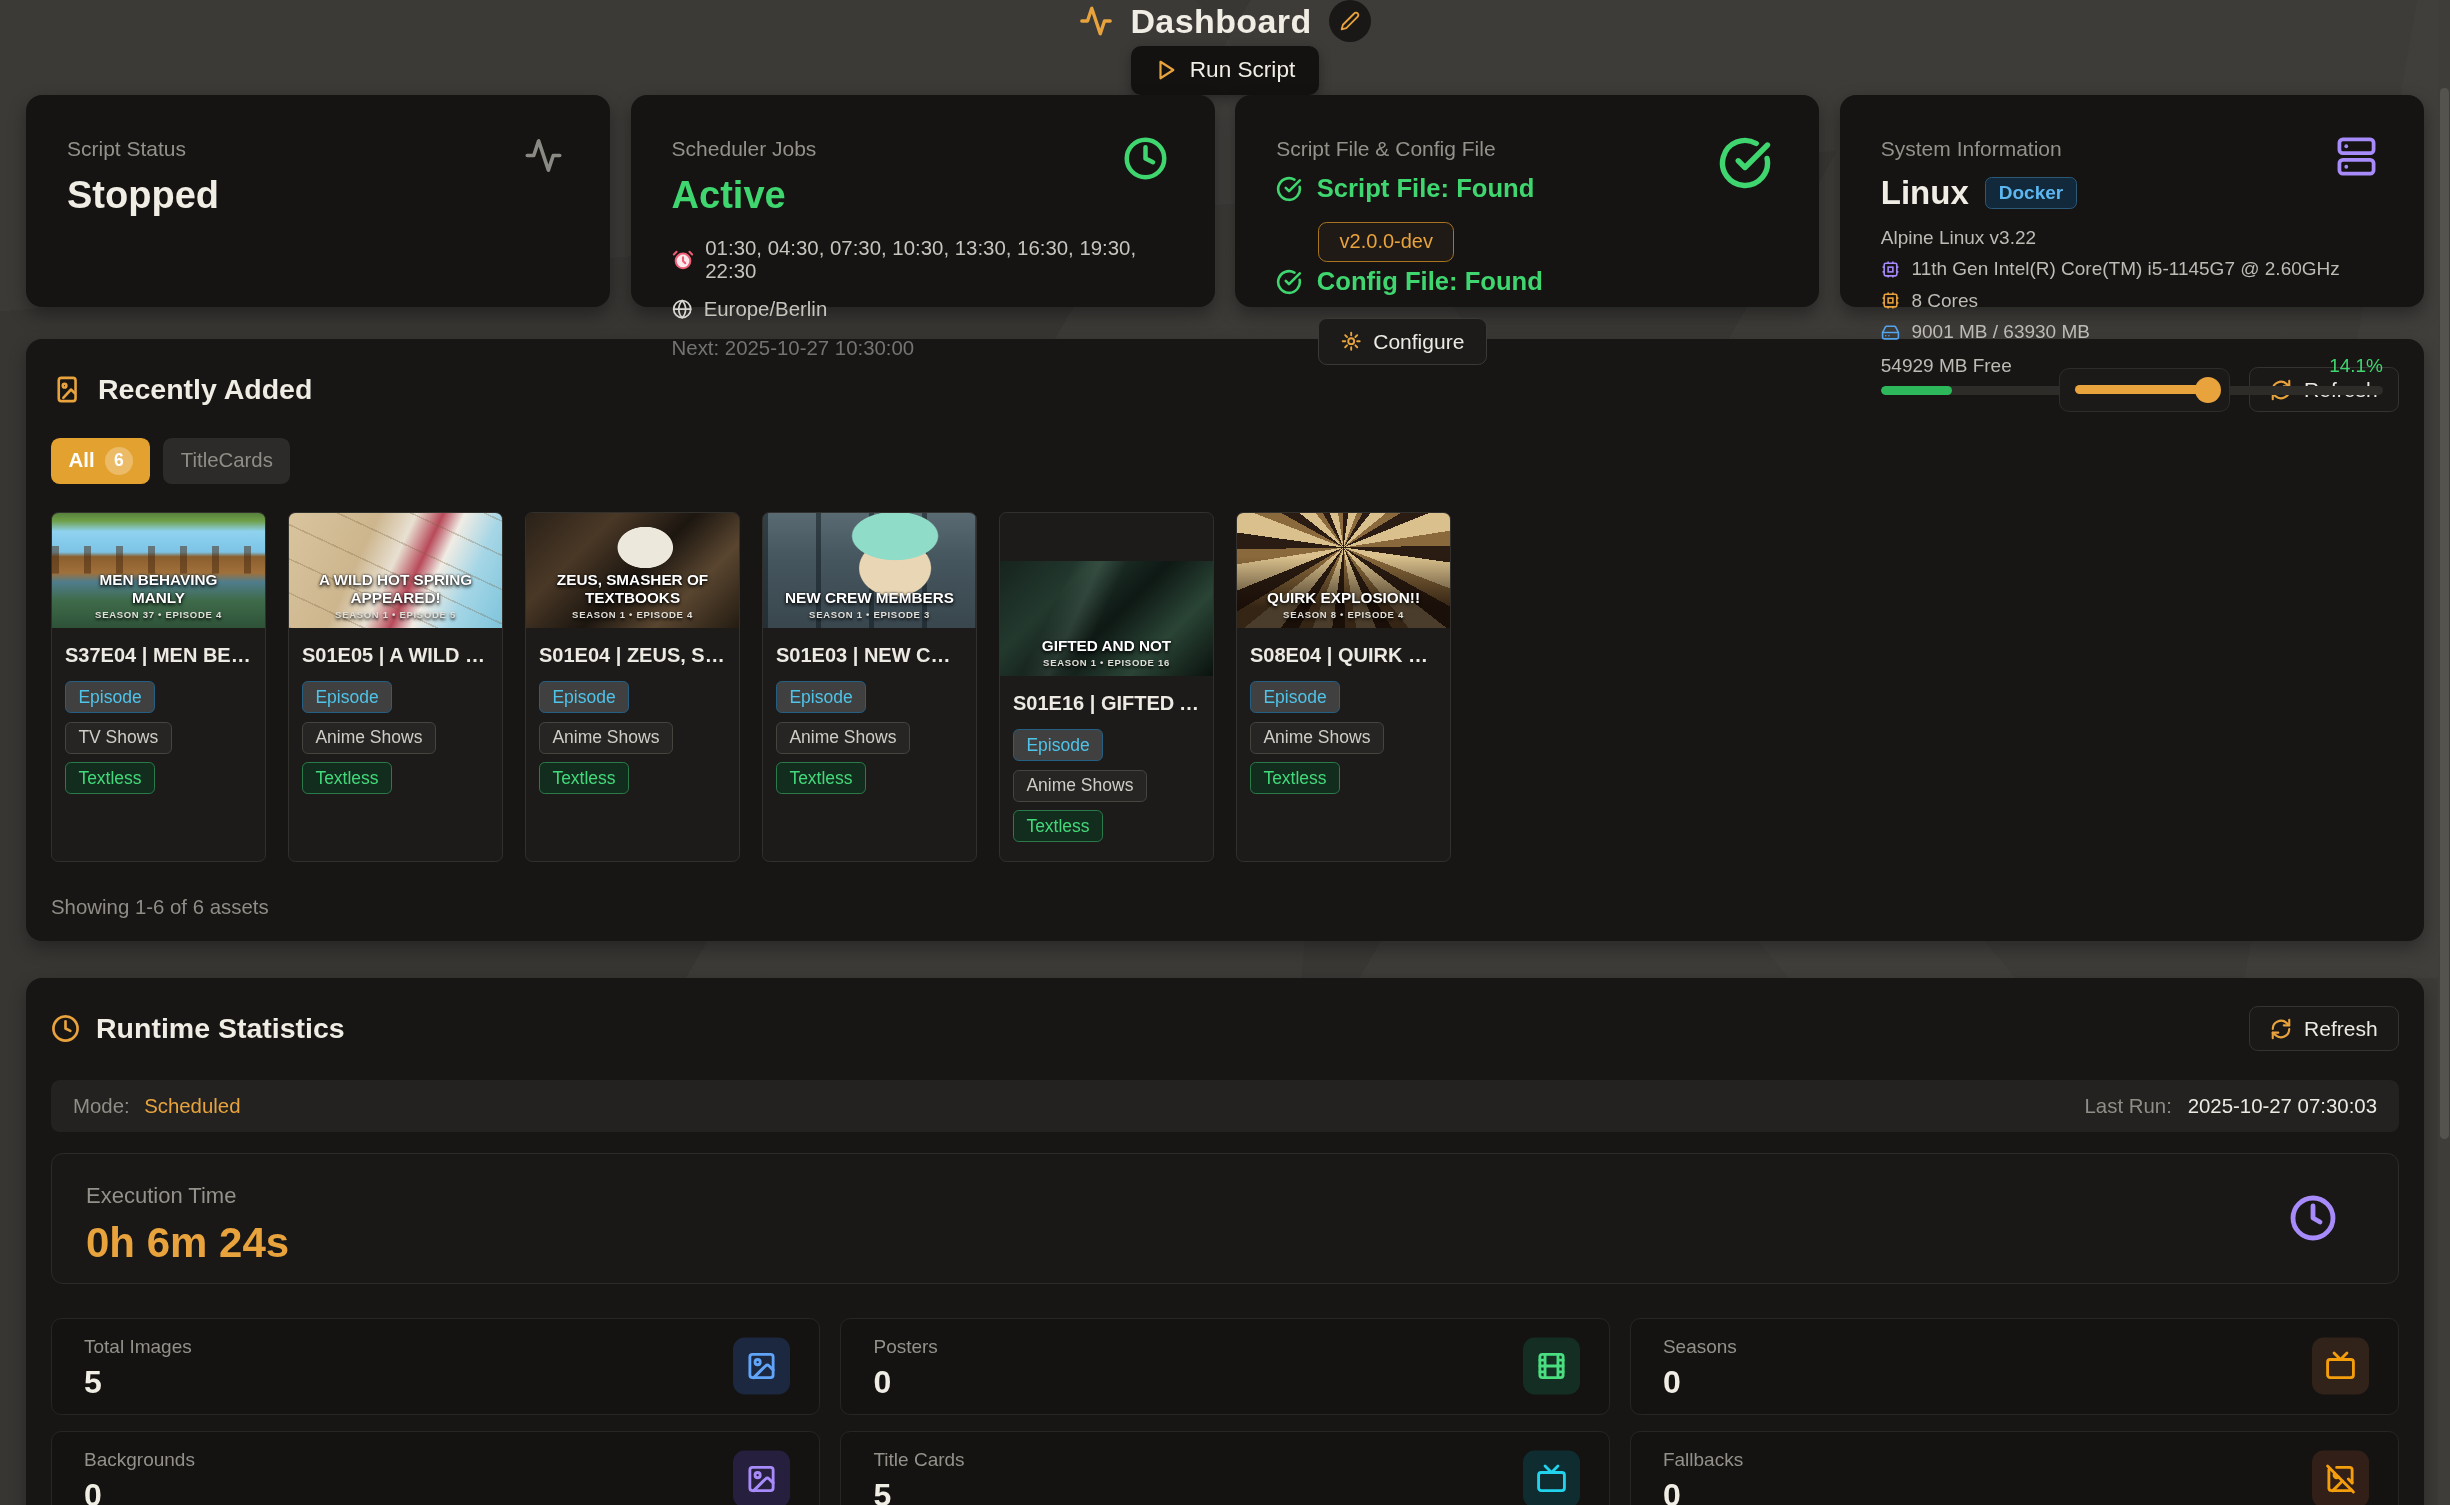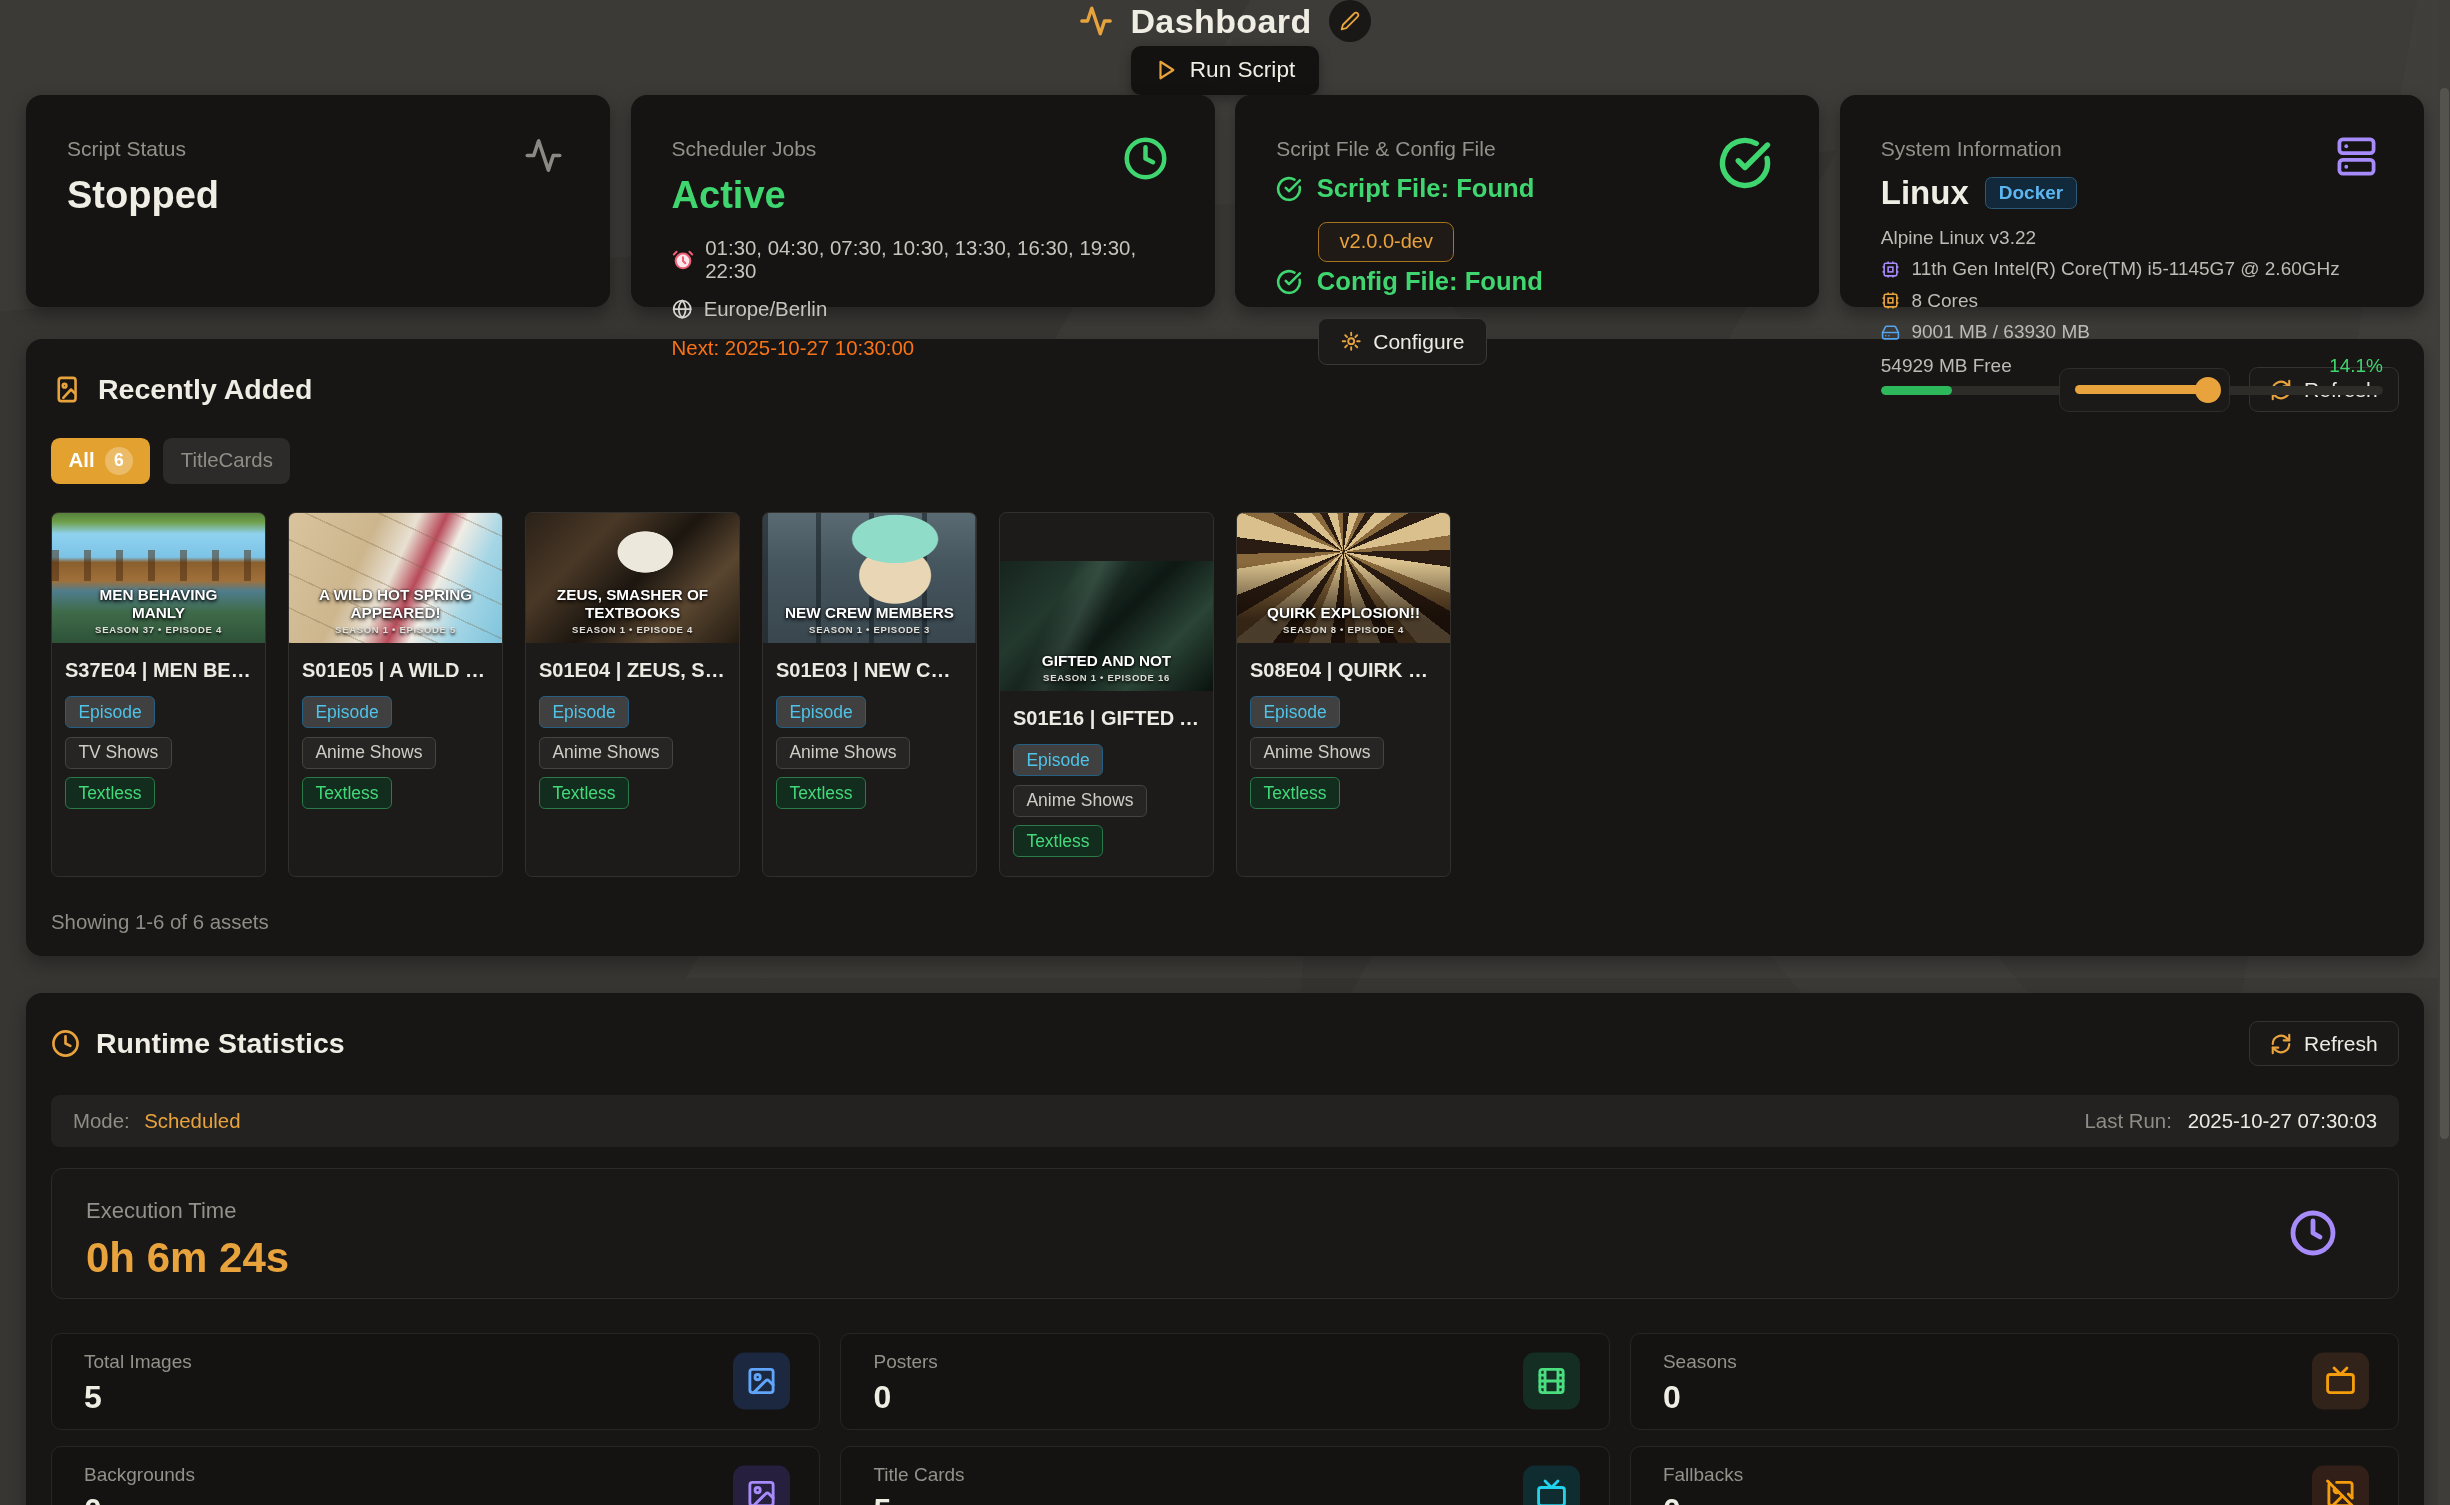--- a/index.html
+++ b/index.html
@@ -25,21 +25,21 @@
   .run-btn { display:flex; align-items:center; gap:13px; background:#131211; border-radius:10.2px; padding:11.7px 23.4px; font-size:22.6px; color:#f0ede4; cursor:pointer; box-shadow:0 4.4px 11.7px rgba(0,0,0,.35); }
 
   
   .top-cards { display:grid; grid-template-columns:repeat(4,1fr); gap:20.4px; margin:0 26px; }
   .card { position:relative; height:212px; background:#151413; border-radius:16px; padding:42px 41px; box-shadow:0 7.3px 17.5px rgba(0,0,0,.35); }
   .card-label { font-size:21px; color:#93918a; margin-bottom:13px; }
   .card-value { font-size:38px; font-weight:700; color:#f0ede4; }
   .card-icon { position:absolute; top:41px; right:47px; }
   .green { color:#3fd56f; }
   .meta-line { display:flex; align-items:center; gap:11.7px; font-size:20.4px; color:#c6c4bd; margin-top:14.6px; }
-  .next-line { font-size:20.4px; color:#f97316; margin-top:16px; }
+  .next-line { font-size:20.4px; color:#737373; margin-top:16px; }
 
   .file-row { display:flex; align-items:center; gap:14.6px; font-size:25.6px; font-weight:700; color:#3fd56f; margin-top:5.8px; }
   .version-badge { display:inline-block; margin:19px 0 0 42px; padding:7.3px 20.4px; font-size:20px; color:#e8a33d; border:1.5px solid #a8741f; border-radius:8.8px; background:rgba(232,163,61,.05); }
   .configure-btn { display:inline-flex; align-items:center; gap:11.7px; margin:22px 0 0 42px; padding:10.2px 22px; font-size:21px; color:#eceae2; background:#1c1b1a; border:1.5px solid #3a3935; border-radius:8.8px; cursor:pointer; }
 
   .os-row { display:flex; align-items:center; gap:16px; }
   .os-name { font-size:33px; font-weight:700; }
   .docker-badge { font-size:19px; font-weight:700; color:#5db6f0; background:#11293a; border:1.5px solid #2a5a78; border-radius:6.6px; padding:4.4px 13px; }
   .sys-line { display:flex; align-items:center; gap:11.7px; font-size:19px; color:#bdbbb4; margin-top:9.5px; }
   .sys-line.first { margin-top:14.6px; }
@@ -61,21 +61,21 @@
   .slider-thumb { position:absolute; left:calc(93% - 22px); top:50%; transform:translateY(-50%); width:26px; height:26px; border-radius:50%; background:#e8a33d; }
 
   .filters { display:flex; gap:13px; margin-top:26px; }
   .filter-btn { display:flex; align-items:center; gap:10.2px; border-radius:8.8px; padding:8.8px 17.5px; font-size:20.4px; cursor:pointer; }
   .filter-btn.active { background:#e3a12f; color:#fff; font-weight:700;text-align:right; }
   .filter-count { width:28px; height:28px; border-radius:50%; background:rgba(255,255,255,.28); display:flex; align-items:center; justify-content:center; font-size:17.5px; font-weight:700; }
   .filter-btn.inactive { background:#2c2b29; color:#8f8d86; }
 
   .assets { display:flex; gap:22px; margin-top:28px; }
   .asset { width:215px; background:#1c1b1a; border:0.7px solid #31302c; border-radius:7.3px; overflow:hidden; cursor:pointer; }
-  .thumb { height:130px; position:relative; background:#222; }
+  .thumb { height:115px; position:relative; background:#222; }
   .thumb-overlay { position:absolute; left:0; right:0; bottom:7.3px; text-align:center; }
   .overlay-title { font-size:15.3px; font-weight:700; color:#fff; text-shadow:0 1.5px 3.7px rgba(0,0,0,.9), 0 0 2.2px rgba(0,0,0,.9); margin:0 auto; max-width:175px; line-height:1.15; }
   .overlay-sub { font-size:9.5px; font-weight:700; letter-spacing:0.7px; color:#e0ded8; text-shadow:0 1.5px 2.9px rgba(0,0,0,.9); margin-top:2.9px; }
   .asset-body { padding:16px 13px 19px; }
   .asset-title { font-size:20px; font-weight:700; color:#eceae2; white-space:nowrap; overflow:hidden; text-overflow:ellipsis; }
   .badges { display:flex; flex-wrap:wrap; gap:8.8px; margin-top:14.6px; }
   .badge { font-size:17.5px; padding:4.4px 12.4px; border-radius:5.8px; border:1.5px solid; }
   .badge-episode { color:#4fc3e8; background:#404040; border-color:#255f84; }
   .badge-category { color:#cfcdc6; background:#262523; border-color:#45443f; }
   .badge-textless { color:#43d97a; background:#122c1d; border-color:#2a7a4a; }

